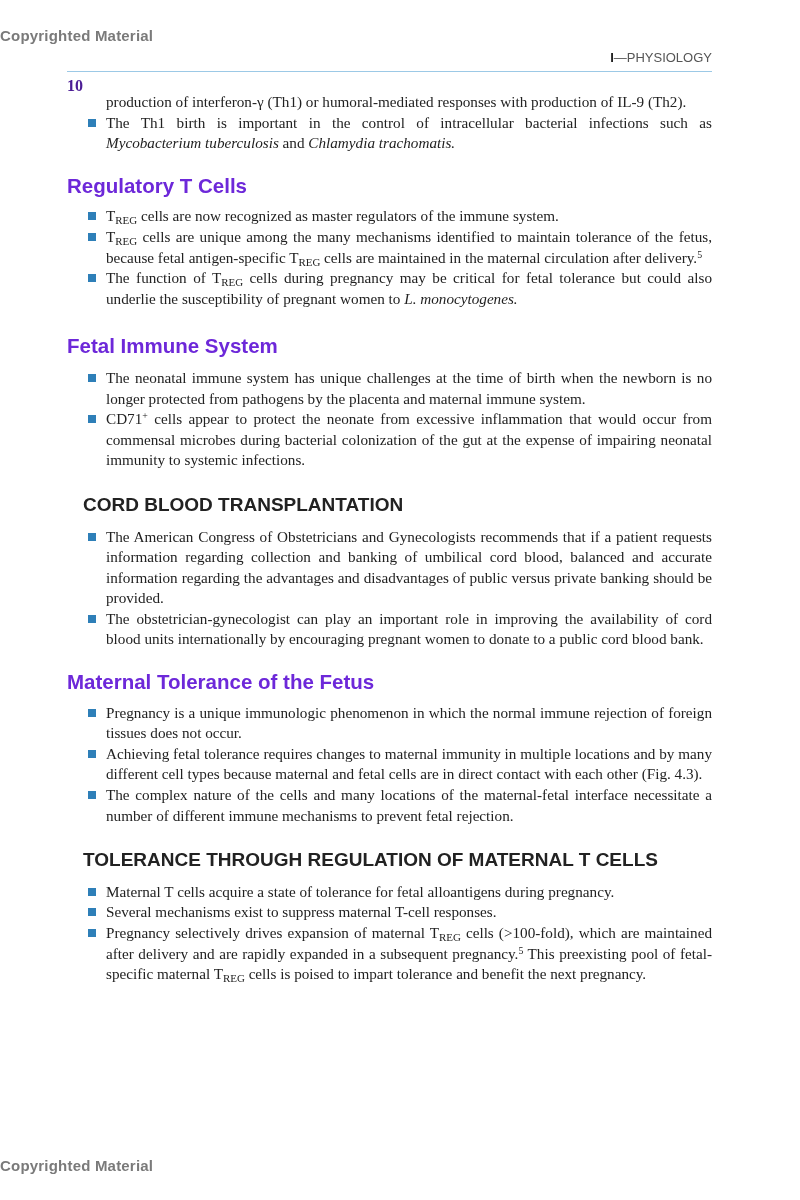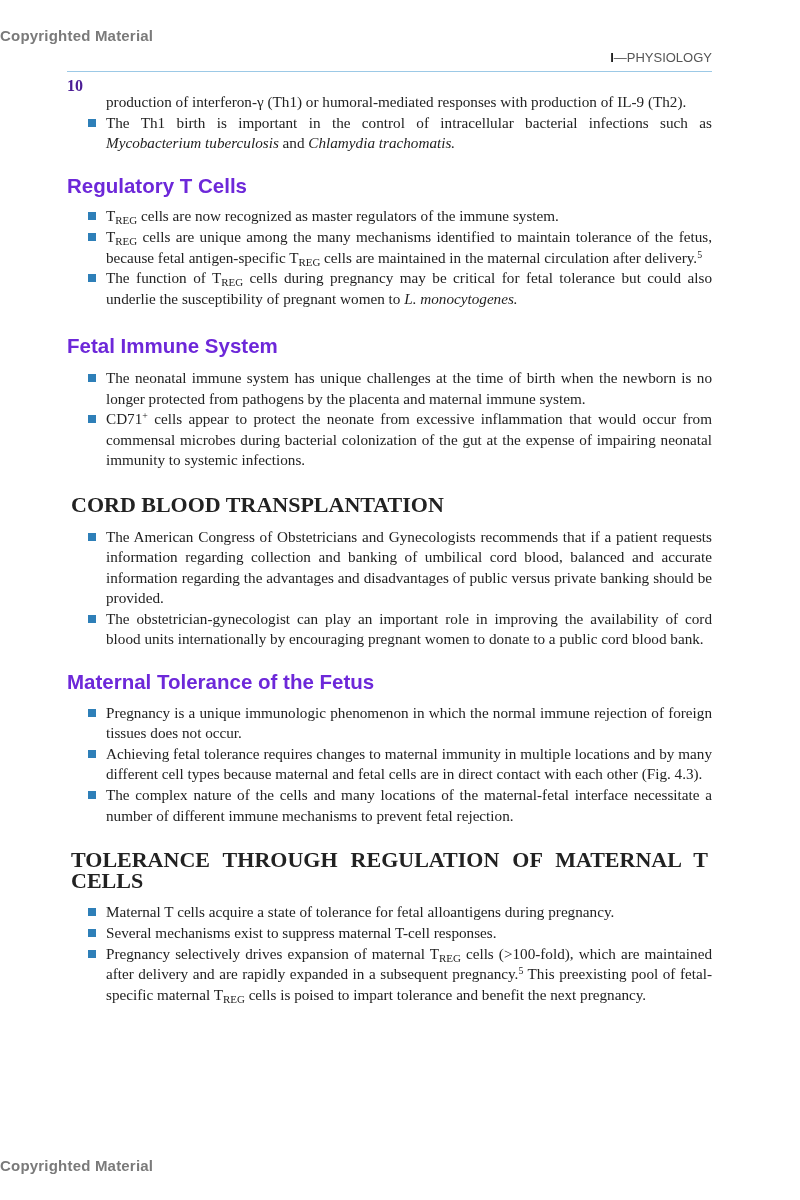--- a/index.html
+++ b/index.html
@@ -33,22 +33,22 @@
     ul.bullets { list-style: none; margin: 0; padding: 0; }
     ul.bullets li { position: relative; padding-left: 39px; text-align: justify; }
     .bullet {
       position: absolute; left: 21px; top: 6px; width: 8px; height: 8px; background: #2e7fb8;
     }
     h2.h-red {
       font-family: "Liberation Sans", sans-serif; font-weight: bold; font-size: 20.5px;
       color: #6d28d9; margin: 0;
     }
     h3.h-black {
-      font-family: Liberation Serif, serif; font-weight: bold; font-size: 22px;
-      color: #222; margin: 4px;
+      font-family: Liberation Sans, sans-serif; font-weight: bold; font-size: 19px;
+      color: #222; margin: 16px;
     }
     sub { font-size: 0.72em; vertical-align: -0.3em; line-height: 0; }
     sup { font-size: 0.65em; vertical-align: 0.55em; line-height: 0; }
     i { font-style: italic; }
   </style>
 </head>
 <body>
 
 <div class="watermark wm-top">Copyrighted Material</div>
 

